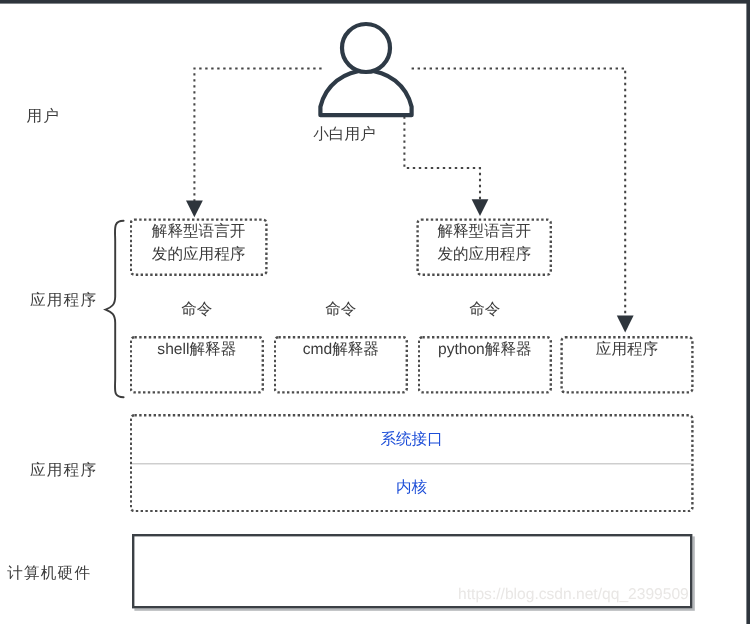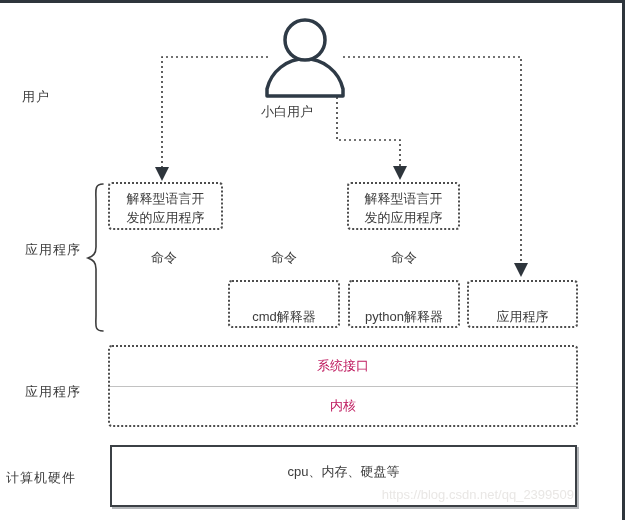--- a/index.html
+++ b/index.html
@@ -42,21 +42,21 @@
     font-size: 13px;
     white-space: nowrap;
   }
 
   .dotted-box {
     position: absolute;
     border: 2px dotted #4d4d4d;
     border-radius: 4px;
     background: #ffffff;
     display: flex;
-    align-items: flex-end;
+    align-items: flex-start;
     justify-content: center;
     text-align: center;
     color: #3c3c3c;
     font-size: 13px;
   }
   .multiline { white-space: pre-line; line-height: 1.45; }
 
   .cmd-label {
     position: absolute;
     width: 112px;
@@ -72,21 +72,21 @@
     border-radius: 4px;
     background: #ffffff;
     display: flex;
     flex-direction: column;
   }
   .os-half {
     flex: 1;
     display: flex;
     align-items: center;
     justify-content: center;
-    color: #be185d;
+    color: #1d4ed8;
     font-size: 13px;
   }
   .os-half.top { border-bottom: 1px solid #c2c2c2; }
 
   .hw-box {
     position: absolute;
     left: 110px; top: 445px; width: 467px; height: 62px;
     border: 2px solid #3b4045;
     box-shadow: 2px 2px 0 rgba(120,126,132,0.55);
     background: #ffffff;
@@ -148,37 +148,39 @@
   </div>
   <div class="dotted-box" style="left:347px; top:182px; width:113px; height:48px;">
     <span class="multiline">解释型语言开
 发的应用程序</span>
   </div>
 
   <div class="cmd-label" style="left:108px; top:249px;">命令</div>
   <div class="cmd-label" style="left:228px; top:249px;">命令</div>
   <div class="cmd-label" style="left:348px; top:249px;">命令</div>
 
+  <div class="dotted-box" style="left:108px; top:280px; width:112px; height:48px;">
+    <span>shell解释器</span>
+  </div>
   <div class="dotted-box" style="left:228px; top:280px; width:112px; height:48px;">
     <span>cmd解释器</span>
   </div>
   <div class="dotted-box" style="left:348px; top:280px; width:112px; height:48px;">
     <span>python解释器</span>
   </div>
   <div class="dotted-box" style="left:467px; top:280px; width:111px; height:48px;">
     <span>应用程序</span>
   </div>
 
   <div class="os-box">
     <div class="os-half top">
       <span>系统接口</span>
     </div>
     <div class="os-half">
       <span>内核</span>
     </div>
   </div>
 
   <div class="hw-box">
-    <div class="hw-content">cpu、内存、硬盘等</div>
     <div class="watermark">https://blog.csdn.net/qq_2399509</div>
   </div>
 
 </div>
 
 </body></html>

